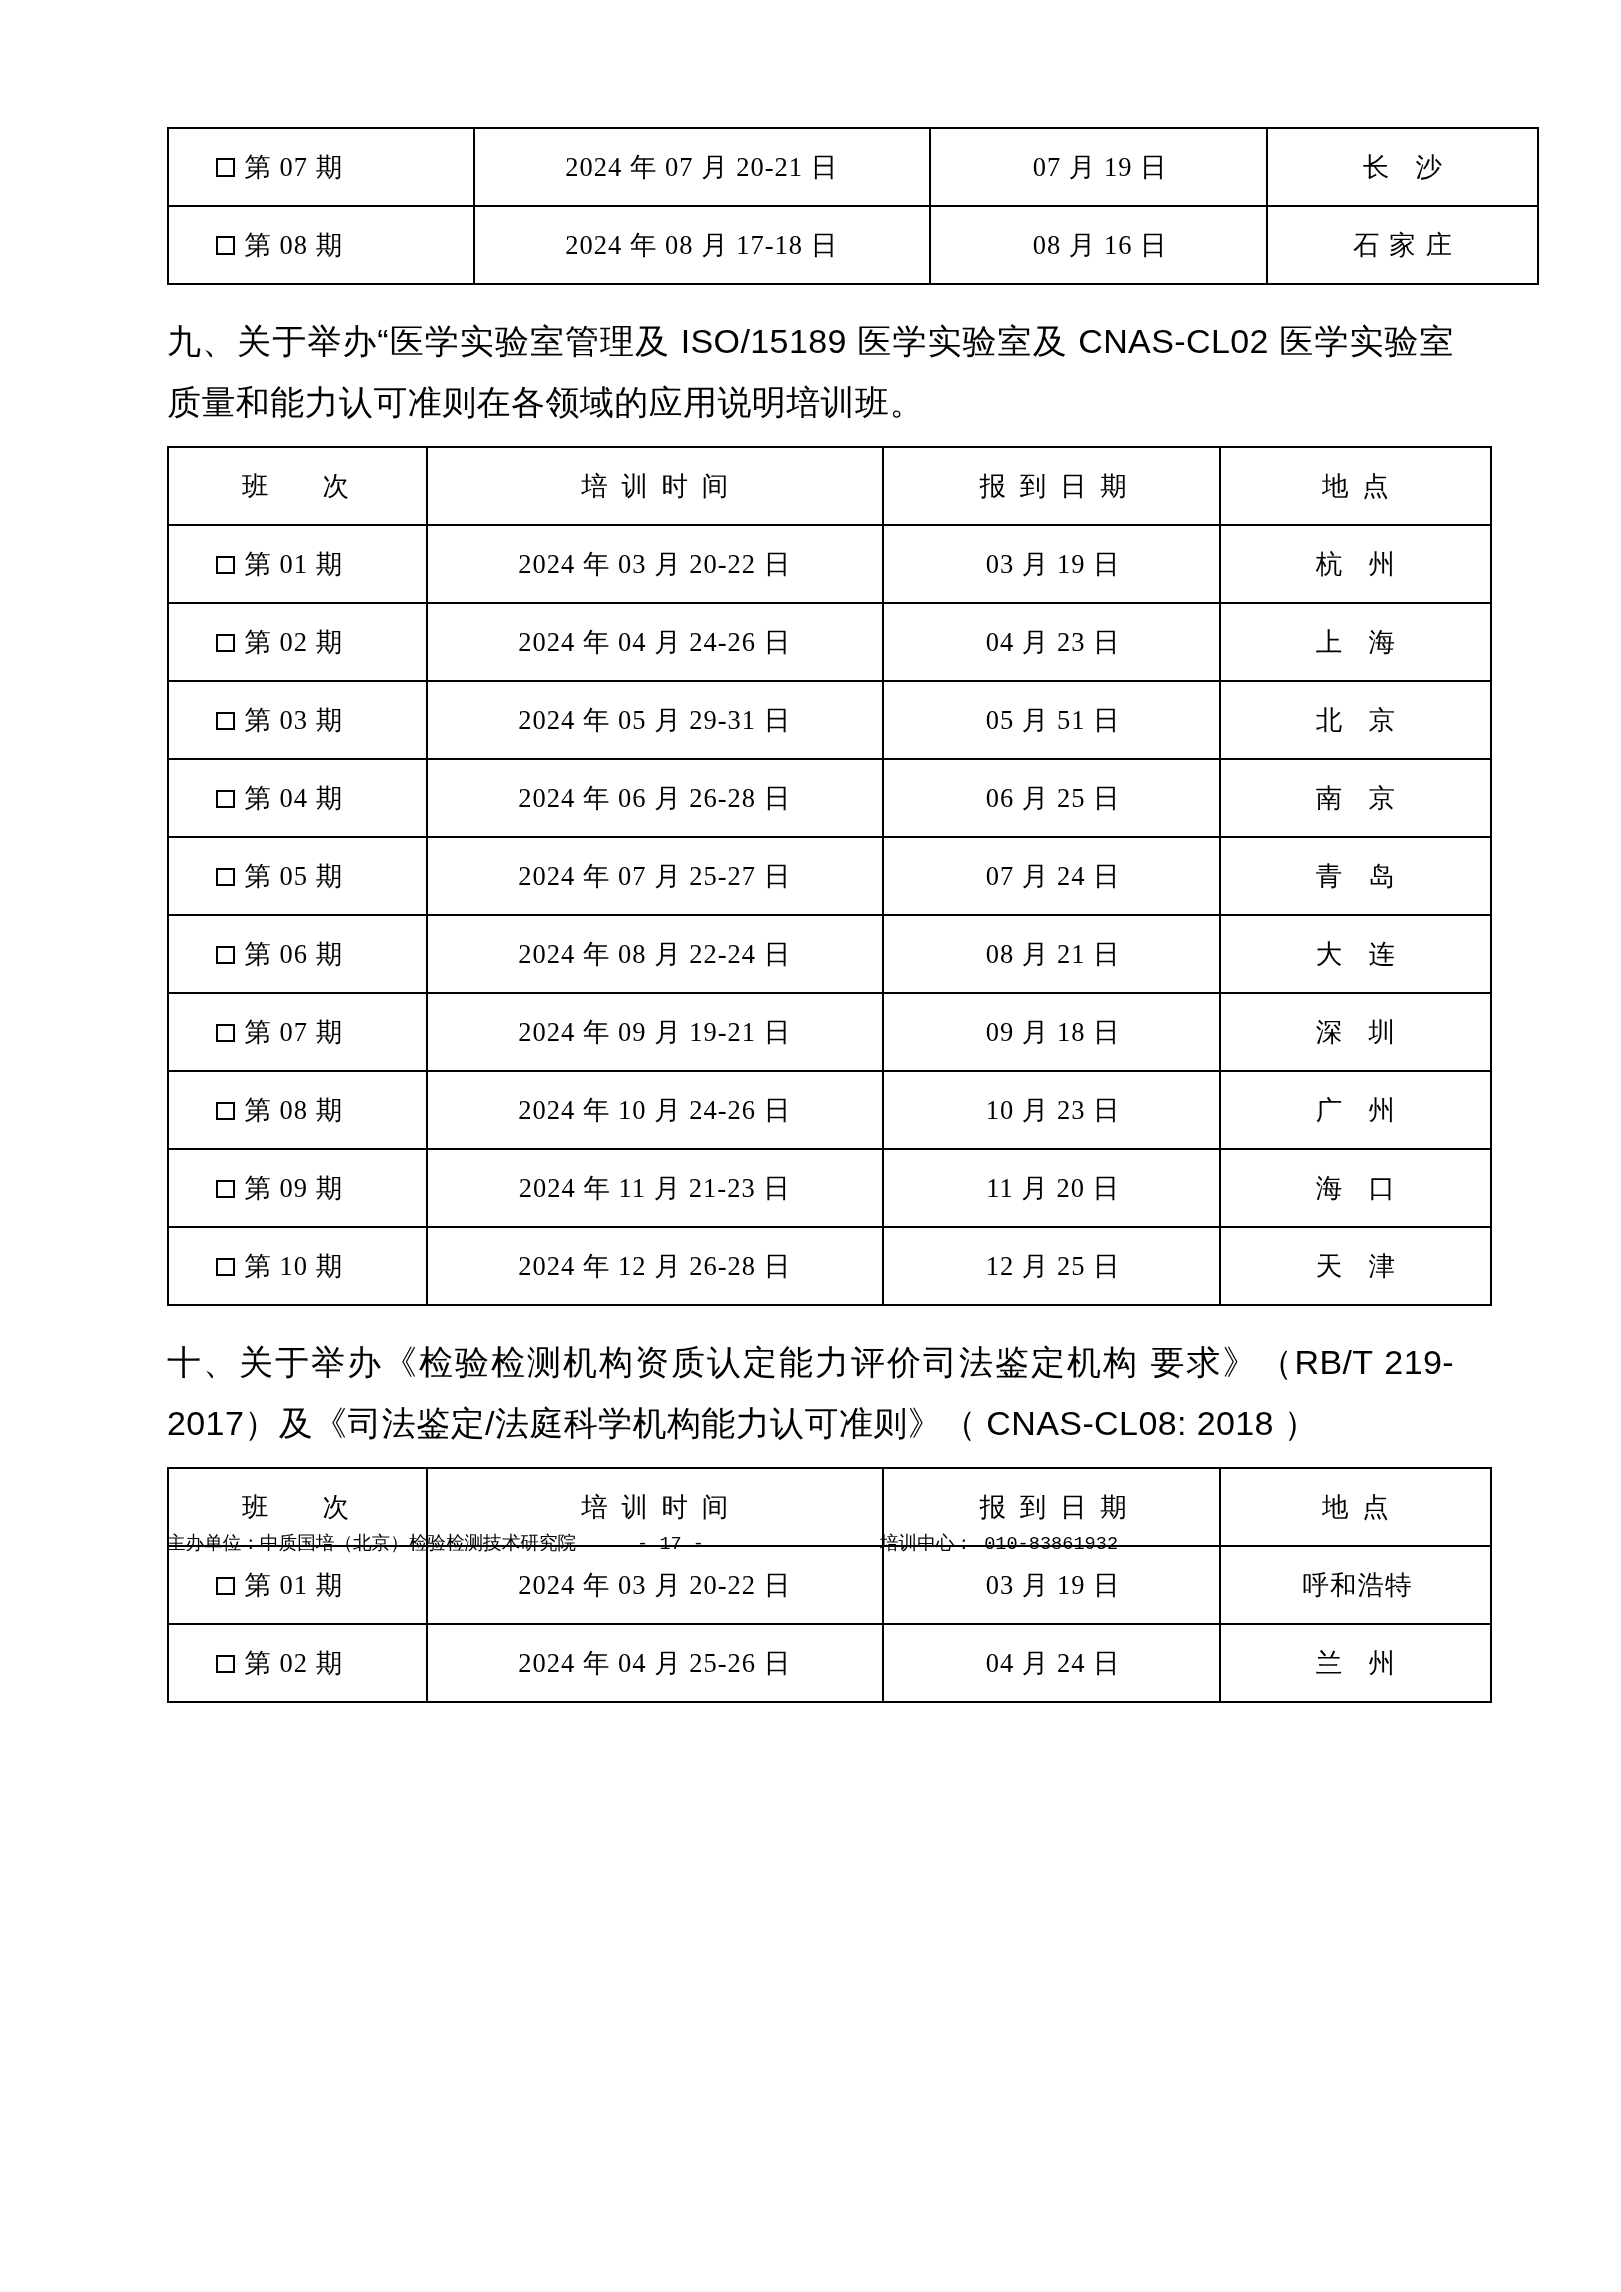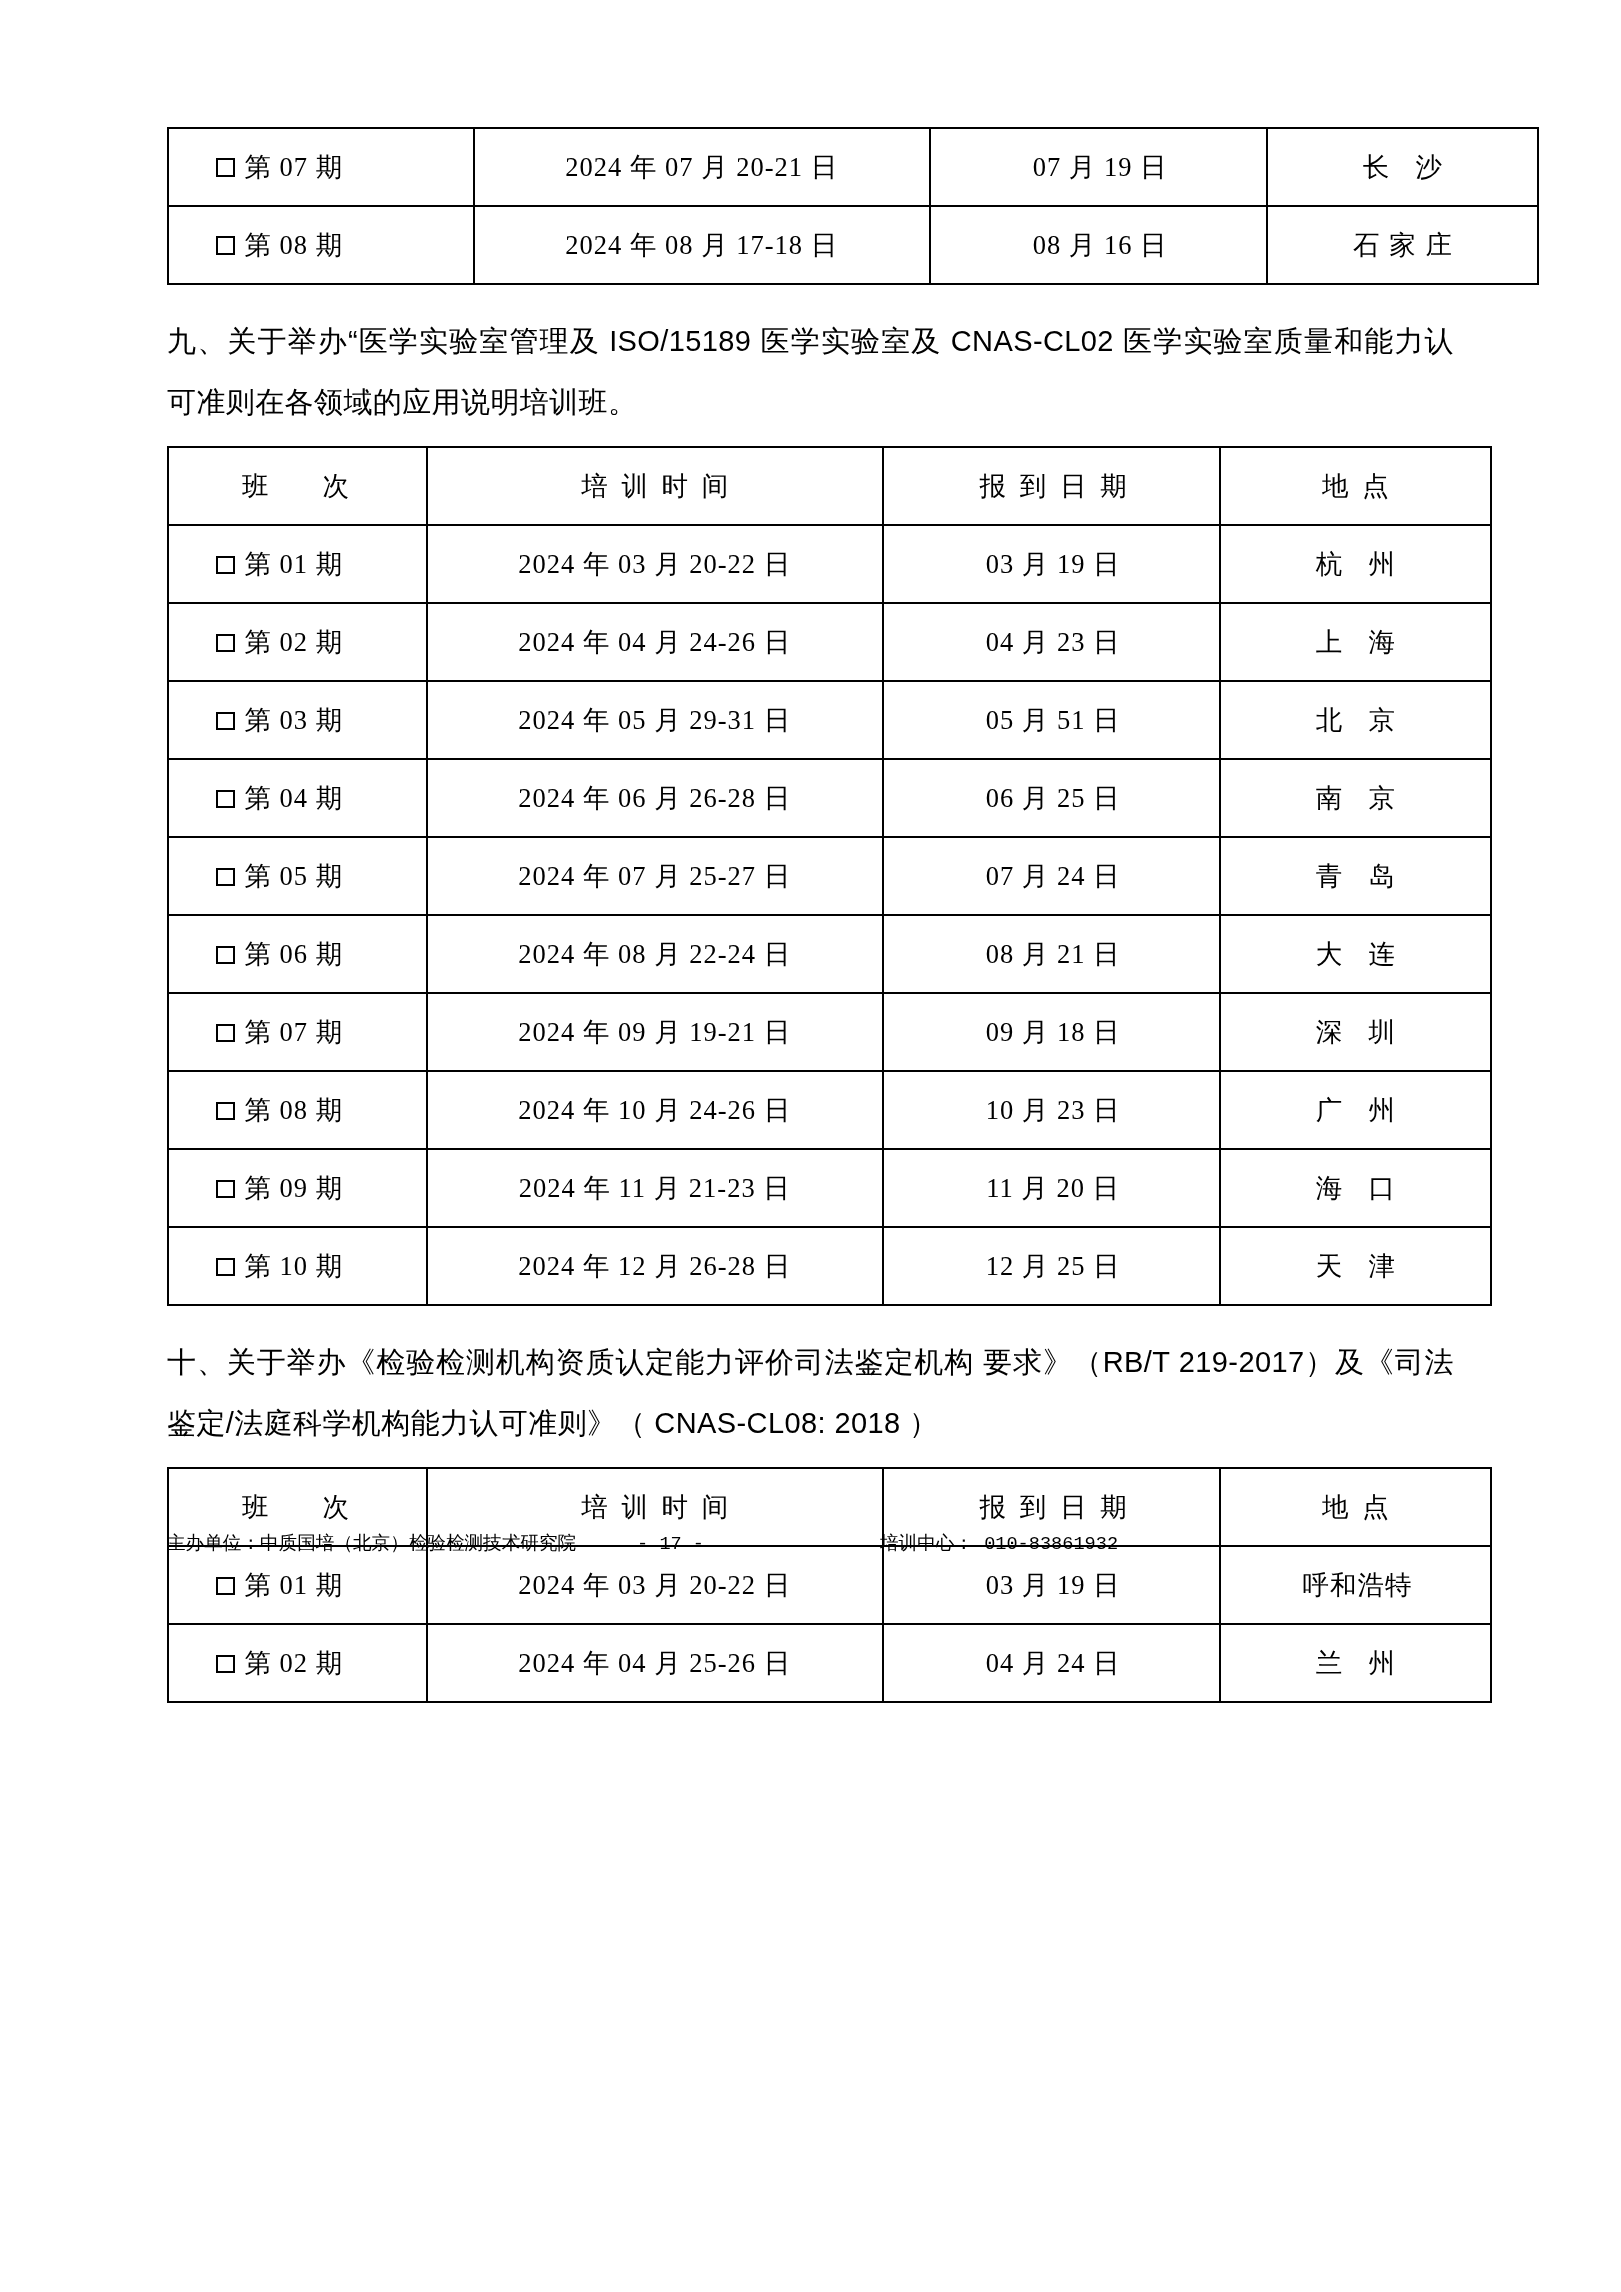--- a/index.html
+++ b/index.html
@@ -53,21 +53,21 @@
     border: 2px solid #000;
     margin-right: 9.8px;
     vertical-align: -1px;
     box-sizing: border-box;
   }
   .term { letter-spacing: 1px; }
 
   
   .heading {
     font-family: "Liberation Sans", sans-serif;
-    font-size: 29px;
+    font-size: 34px;
     line-height: 61px;
     font-weight: 400;
     margin: 25.5px 0 13.7px 0;
     text-align: justify;
     letter-spacing: 0.4px;
   }
 
   
   .footer {
     position: absolute;

